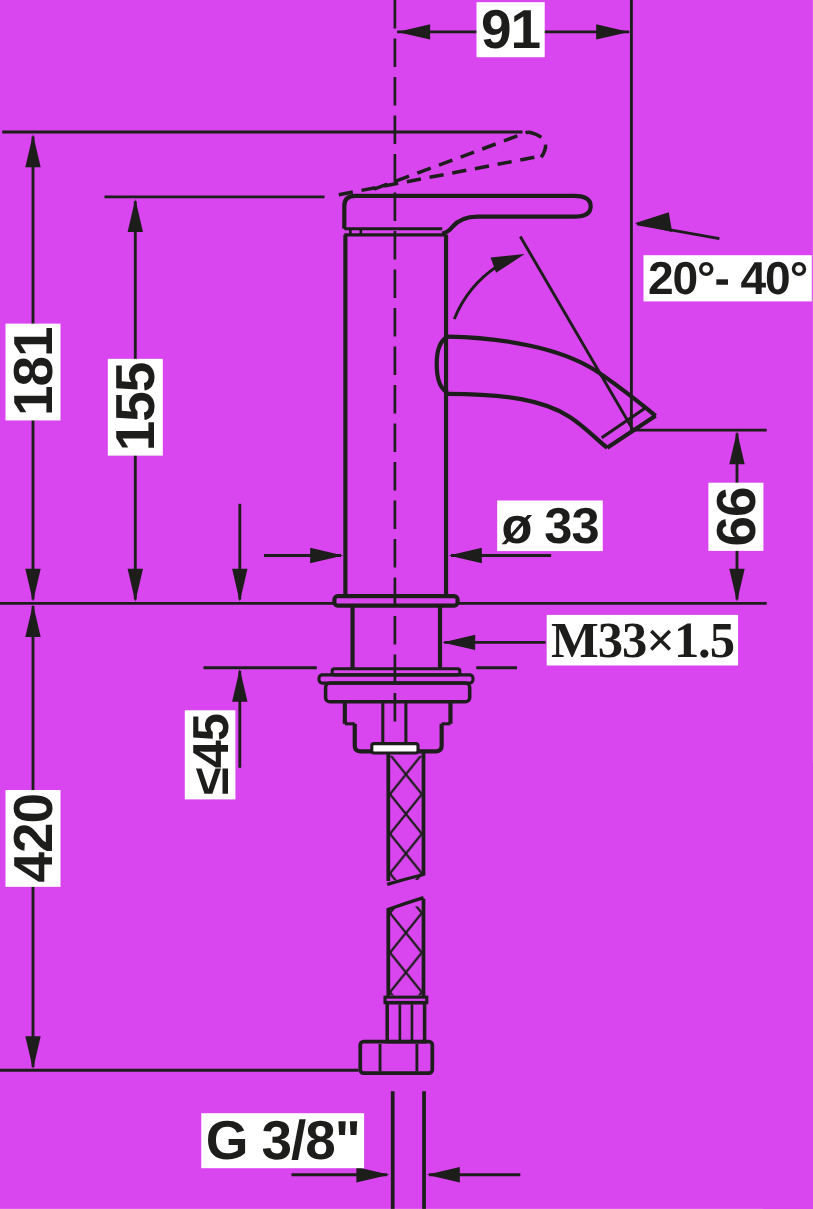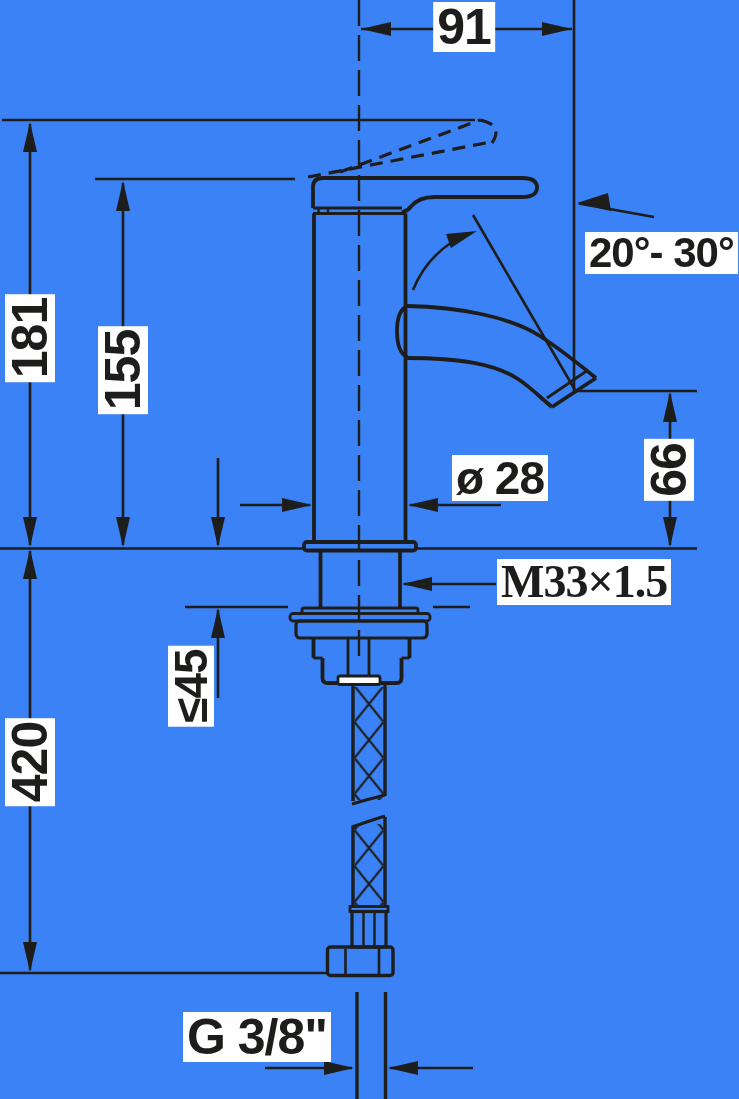--- a/index.html
+++ b/index.html
@@ -1,16 +1,16 @@
 <!DOCTYPE html>
 <html><head>
 <meta charset="utf-8">
 <style>
   html,body{margin:0;padding:0;background:#fff;}
-  #stage{position:relative;width:739px;height:1099px;background:#3b82f6;overflow:hidden;
+  #stage{position:relative;width:739px;height:1099px;background:#d946ef;overflow:hidden;
          font-family:"Liberation Sans",sans-serif;}
   #linework{position:absolute;left:0;top:0;}
   .dim{position:absolute;font-weight:bold;font-size:50px;line-height:1;color:#1d1d1b;
        background:#fff;letter-spacing:-1px;white-space:nowrap;padding:0 4px;
        transform:translate(-50%,-50%);}
   .dim.small{font-size:46px;}
   .dim.angle{font-size:42px;}
   .dim.vert{transform:translate(-50%,-50%) rotate(-90deg);}
   .dim.leftanchor{transform:translate(0,-50%);}
 </style>
@@ -142,21 +142,21 @@
       <line x1="379" y1="949" x2="379" y2="974" stroke-width="2.6"></line>
 
       <line x1="357" y1="992" x2="357" y2="1099" stroke-width="3.4"></line>
       <line x1="385.5" y1="992" x2="385.5" y2="1099" stroke-width="3.4"></line>
     </g>
   </svg>
 
   <div class="dim" style="left:464px;top:27px;">91</div>
   <div class="dim vert" style="left:30px;top:338px;">181</div>
   <div class="dim vert" style="left:123px;top:370px;">155</div>
-  <div class="dim angle leftanchor" style="left:585px;top:253px;">20°- 30°</div>
-  <div class="dim small" style="left:500px;top:478px;">ø 28</div>
+  <div class="dim angle leftanchor" style="left:585px;top:253px;">20°- 40°</div>
+  <div class="dim small" style="left:500px;top:478px;">ø 33</div>
   <div class="dim small leftanchor" style="left:497px;top:582px;font-family:Liberation Serif, serif;">M33×1.5</div>
   <div class="dim vert" style="left:669px;top:470px;">66</div>
   <div class="dim small vert" style="left:191px;top:686px;">≤45</div>
   <div class="dim vert" style="left:30px;top:762px;">420</div>
   <div class="dim" style="left:257px;top:1037px;">G 3/8"</div>
 
 </div>
 
 </body></html>

